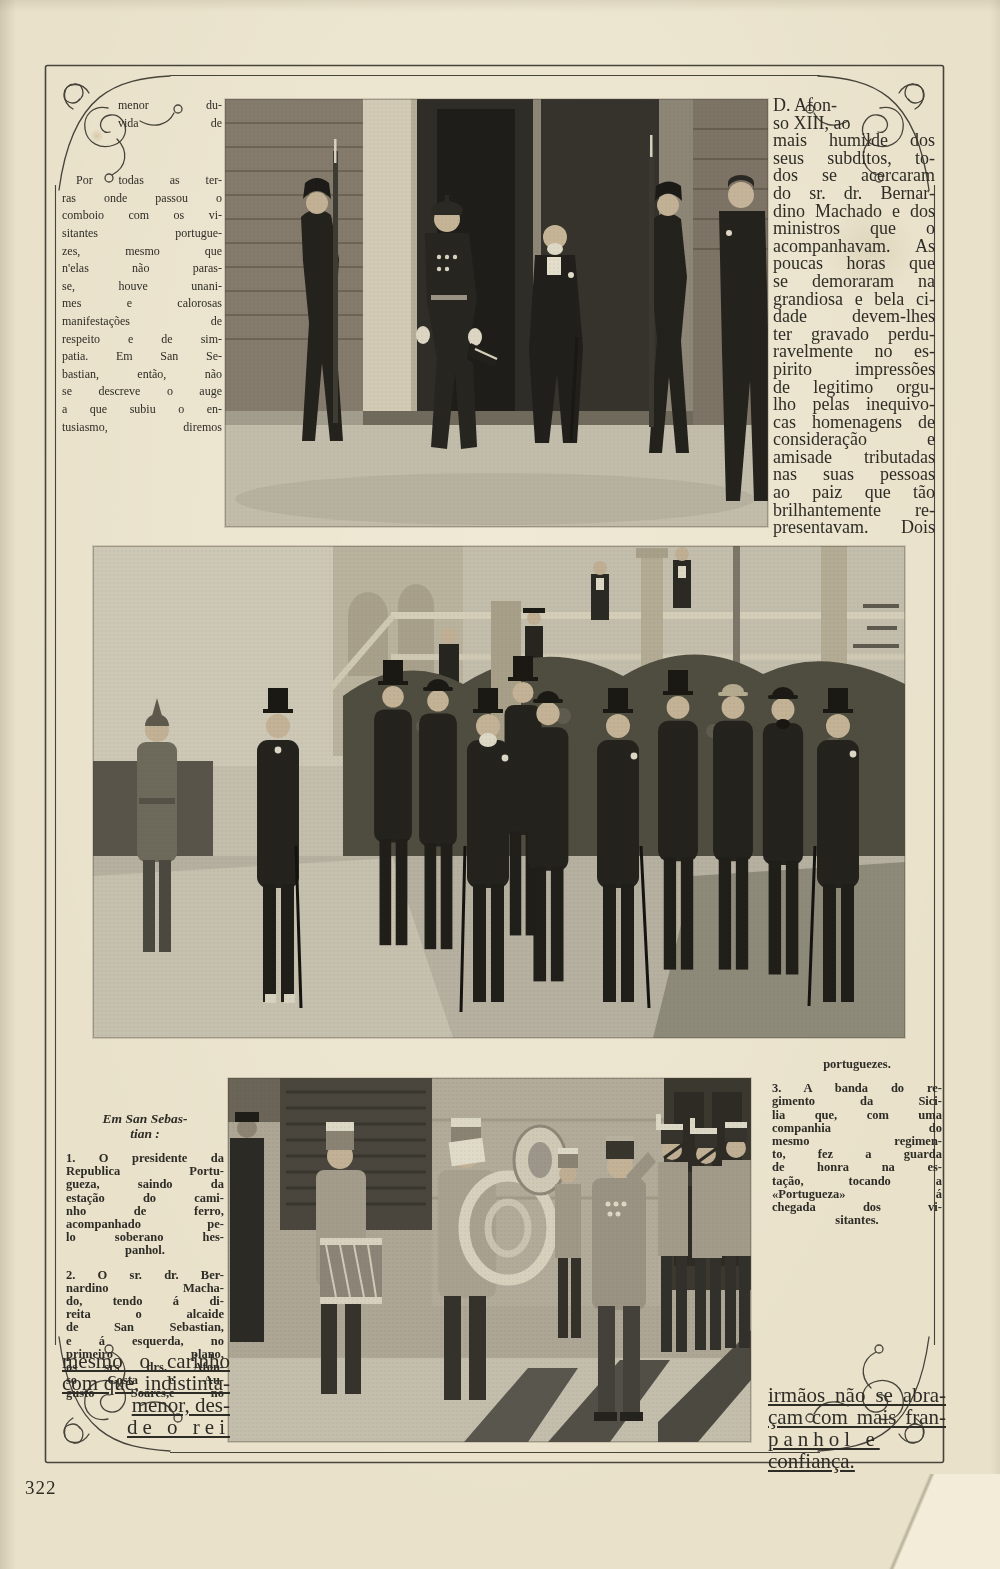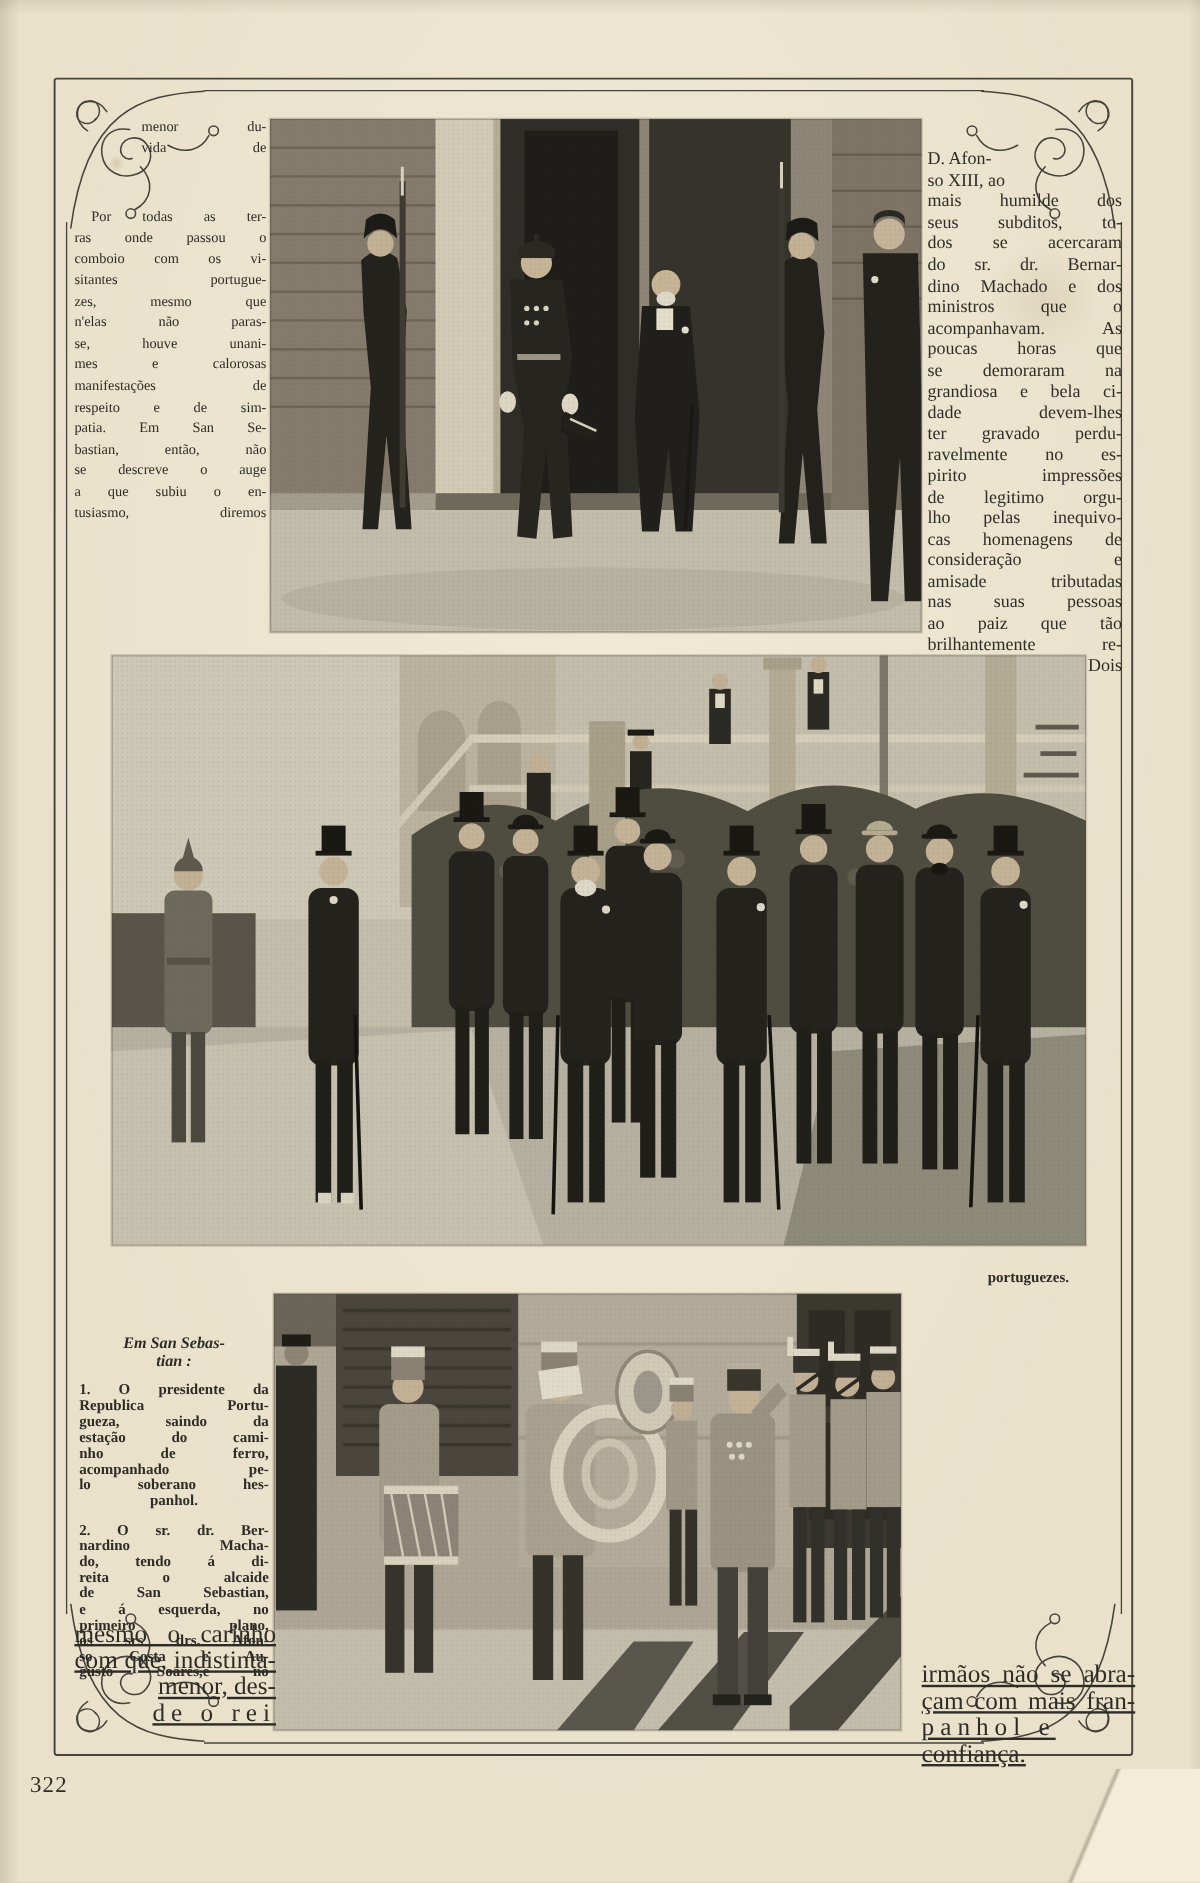--- a/index.html
+++ b/index.html
@@ -15,21 +15,21 @@
   }
   .sheet::before{content:"";position:absolute;inset:0;pointer-events:none;
     background:
       linear-gradient(90deg, rgba(110,96,70,.20), rgba(110,96,70,0) 16px),
       linear-gradient(180deg, rgba(110,96,70,.12), rgba(110,96,70,0) 12px),
       linear-gradient(270deg, rgba(110,96,70,.10), rgba(110,96,70,0) 10px);}
   .frame{position:absolute;left:0;top:0;pointer-events:none;}
   .col{position:absolute;}
   .flow{white-space:pre-line;text-align:justify;text-align-last:justify;}
   .tl{left:62px;top:97px;width:160px;font-size:12px;line-height:17.6px;}
-  .tr{left:773px;top:97px;width:162px;font-size:15px;line-height:17.6px;margin-top:28px;}
+  .tr{left:773px;top:97px;width:162px;font-size:18px;line-height:17.6px;}
   .lead-tl{margin-left:56px;}
   .lead-tr{width:112px;text-align:left;text-align-last:left;}
   .indent{text-indent:14px;margin-top:40px;}
   .cap{font-weight:bold;font-size:12.5px;line-height:13.2px;}
   .cap-left{left:66px;top:1111px;width:158px;}
   .cap-right{left:772px;top:1058px;width:170px;}
   .cap-head{font-style:italic;font-size:13.5px;line-height:15px;text-align:center;text-align-last:center;margin-bottom:11px;}
   .cap-block{margin:0 0 11px 0;}
   .tail{text-align:center;text-align-last:center;}
   .big{font-size:21px;line-height:22px;text-decoration:underline;}
@@ -448,20 +448,33 @@
       </g>
       <rect width="523" height="364" fill="url(#ht3)"></rect>
       <rect x="0.5" y="0.5" width="522" height="363" fill="none" stroke="#4e493d" opacity="0.35"></rect>
     </svg>
   </figure>
 
   <div class="col cap cap-right">
     <div class="cap-block">
       <div class="tail">portuguezes.</div>
     </div>
+    <div class="cap-block">
+      <div class="flow">3. A banda do re-
+gimento da Sici-
+lia que, com uma
+companhia do
+mesmo regimen-
+to, fez a guarda
+de honra na es-
+tação, tocando a
+«Portugueza» á
+chegada dos vi-</div>
+      <div class="tail">sitantes.</div>
+    </div>
   </div>
 
   <div class="col big big-left">
     <div class="flow">mesmo o carinho
 com que, indistinta-</div>
     <div class="r">menor, des-</div>
     <div class="r ls">de o rei</div>
   </div>
 
   <div class="col big big-right">

